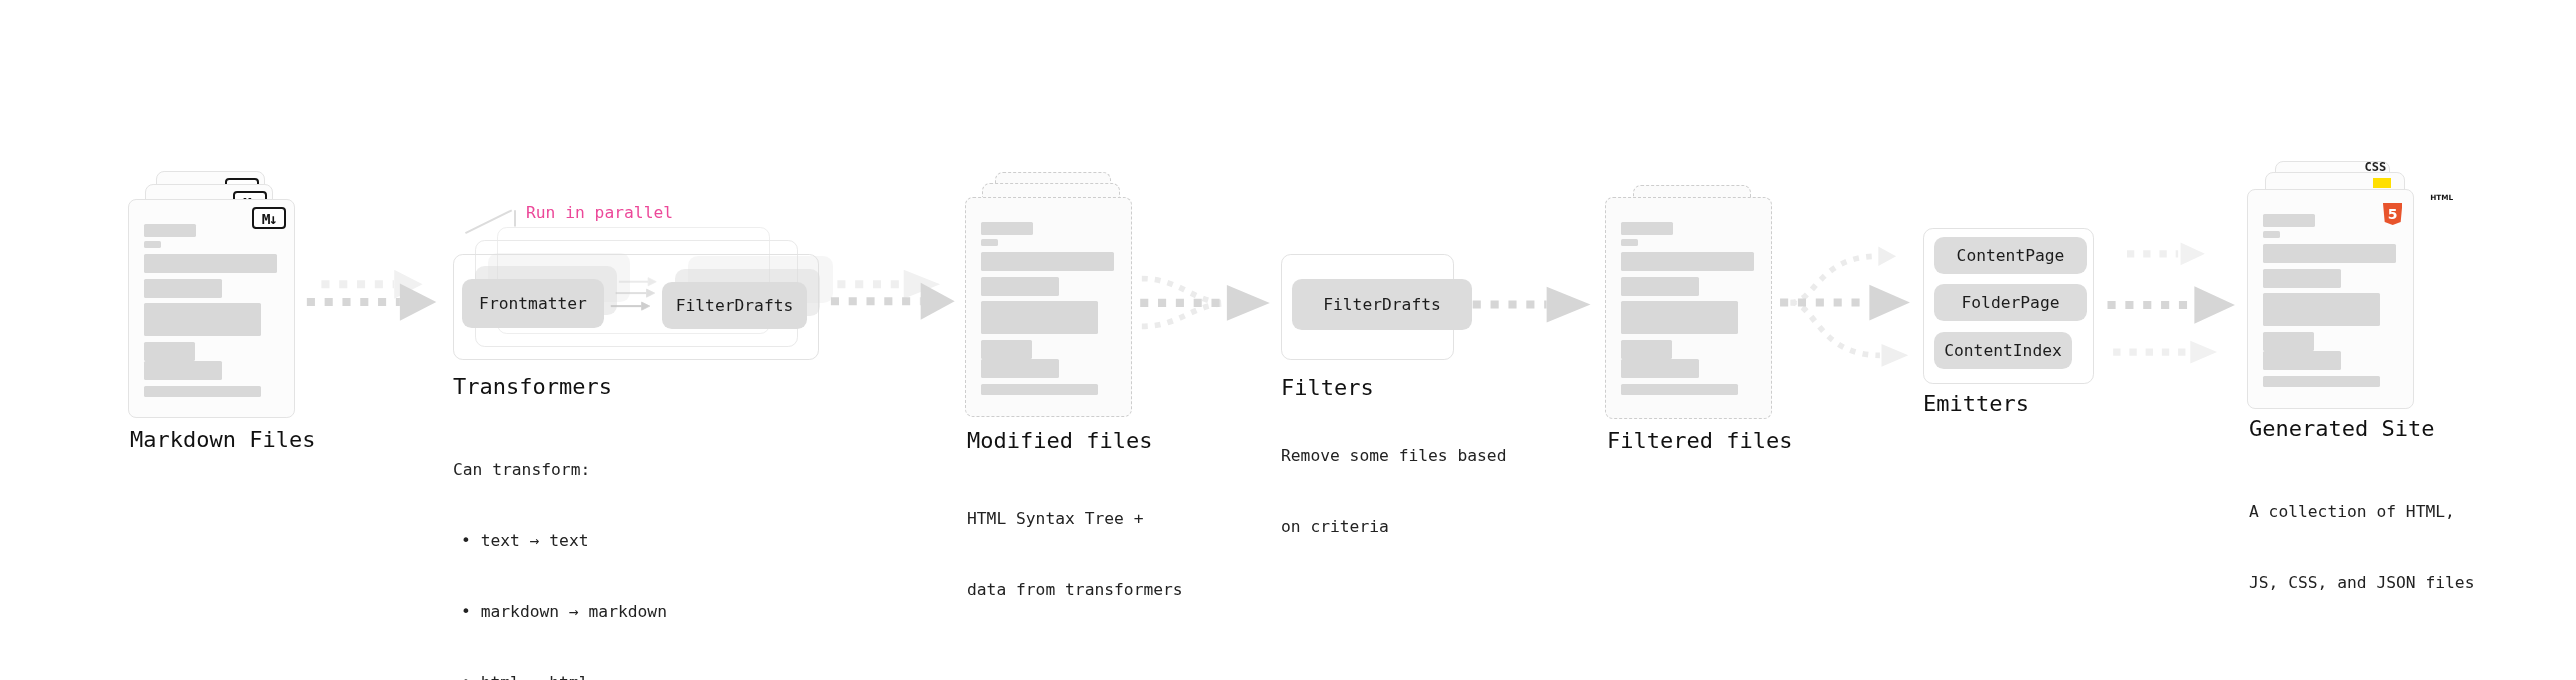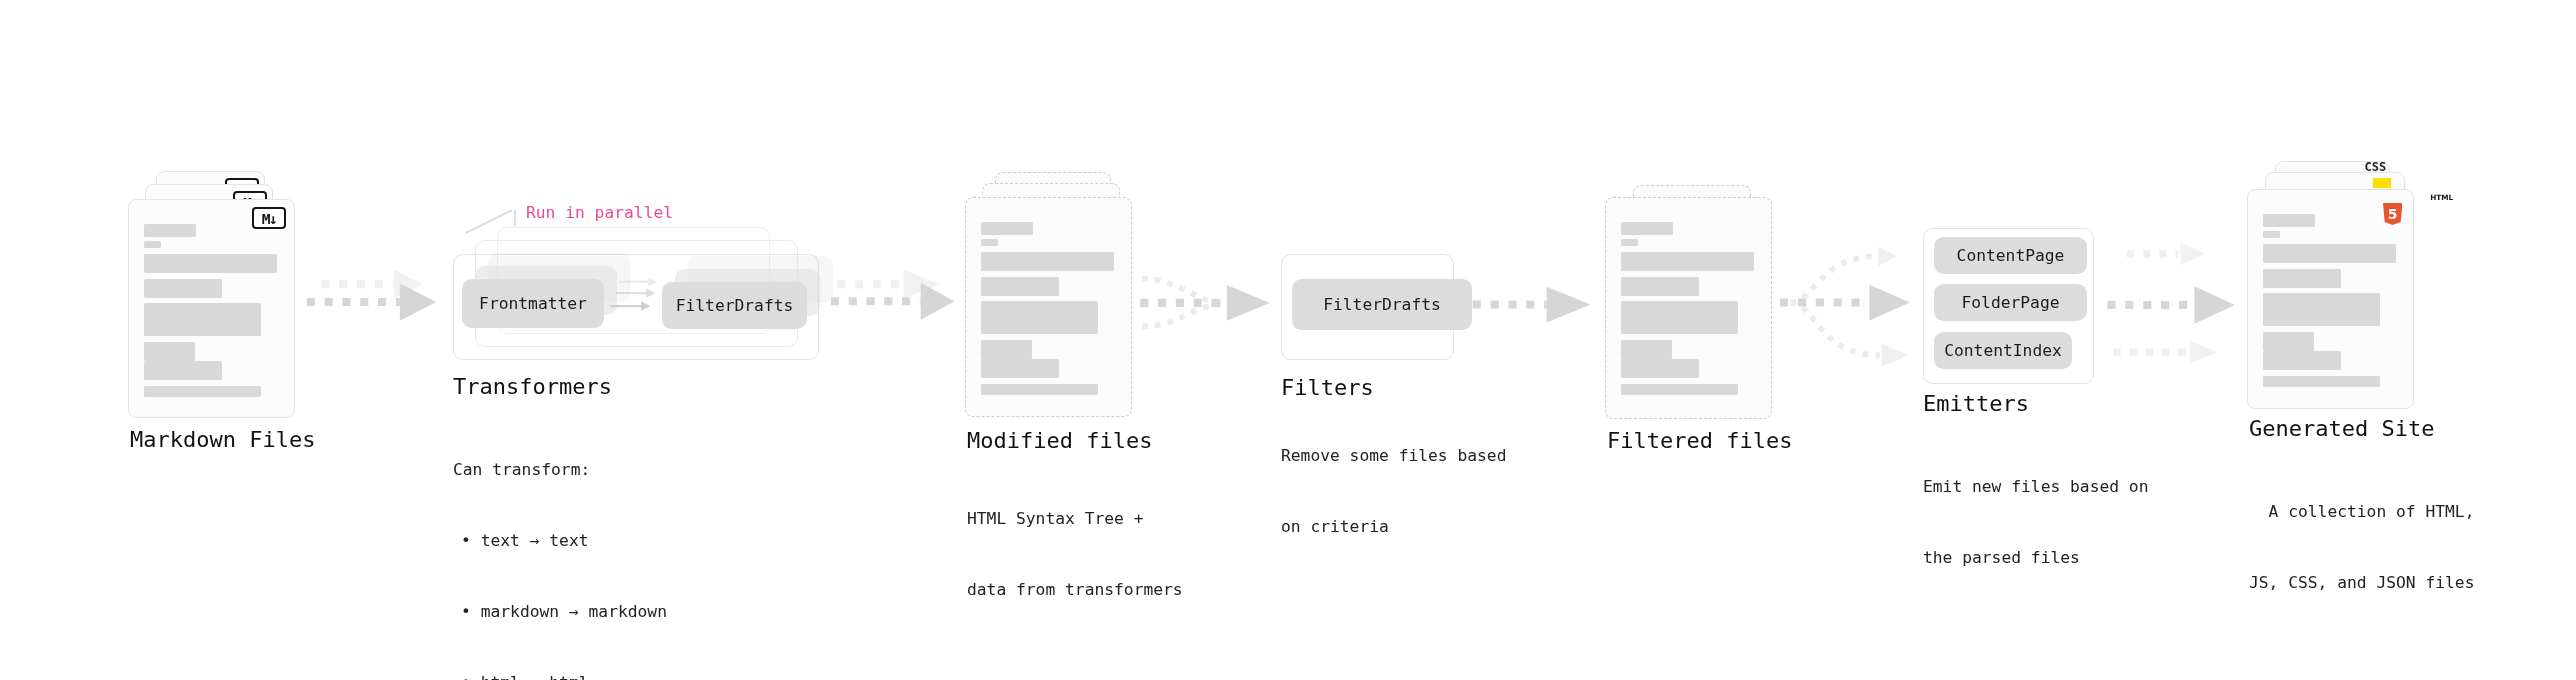--- a/index.html
+++ b/index.html
@@ -204,24 +204,20 @@
     <polygon points="130,128 163,142 130,156" fill="#efefef"></polygon>
     <line x1="5" y1="77" x2="115" y2="77" stroke="#d6d6d6" stroke-width="10" stroke-dasharray="10 12"></line>
     <polygon points="115,55 165,77 115,99" fill="#d6d6d6"></polygon>
   </svg>
 
   <div class="frame" style="left:1923px;top:228px;width:171px;height:156px;"></div>
   <div class="pill" style="left:1934px;top:237px;width:153px;height:37px;">ContentPage</div>
   <div class="pill" style="left:1934px;top:284px;width:153px;height:37px;">FolderPage</div>
   <div class="pill" style="left:1934px;top:332px;width:138px;height:37px;">ContentIndex</div>
   <div class="title" style="left:1923px;top:391px;">Emitters</div>
-  <div class="sub" style="left:1923px;top:428px;">
-    <div>Emit new files based on</div>
-    <div>the parsed files</div>
-  </div>
 
   <svg class="arr" style="left:2101px;top:236px;" width="138" height="138" viewBox="0 0 170 170">
     <line x1="32" y1="22" x2="95" y2="22" stroke="#efefef" stroke-width="9" stroke-dasharray="9 11"></line>
     <polygon points="98,8 128,22 98,36" fill="#f1f1f1"></polygon>
     <line x1="8" y1="85" x2="112" y2="85" stroke="#d6d6d6" stroke-width="10" stroke-dasharray="10 12"></line>
     <polygon points="115,62 165,85 115,108" fill="#d6d6d6"></polygon>
     <line x1="15" y1="143" x2="105" y2="143" stroke="#efefef" stroke-width="9" stroke-dasharray="9 11"></line>
     <polygon points="110,129 143,143 110,157" fill="#f1f1f1"></polygon>
   </svg>
 
@@ -246,19 +242,19 @@
         <i></i>
         <i></i>
         <i></i>
         <i></i>
         <i></i>
         <i></i>
         <i></i>
       </span>
   </div>
   <div class="title" style="left:2249px;top:416px;">Generated Site</div>
-  <div class="sub" style="left:2249px;top:453px;text-align:right;">
+  <div class="sub" style="left:2249px;top:453px;">
     <div>A collection of HTML,</div>
     <div>JS, CSS, and JSON files</div>
   </div>
 
 </div>
 
 
 </body></html>

